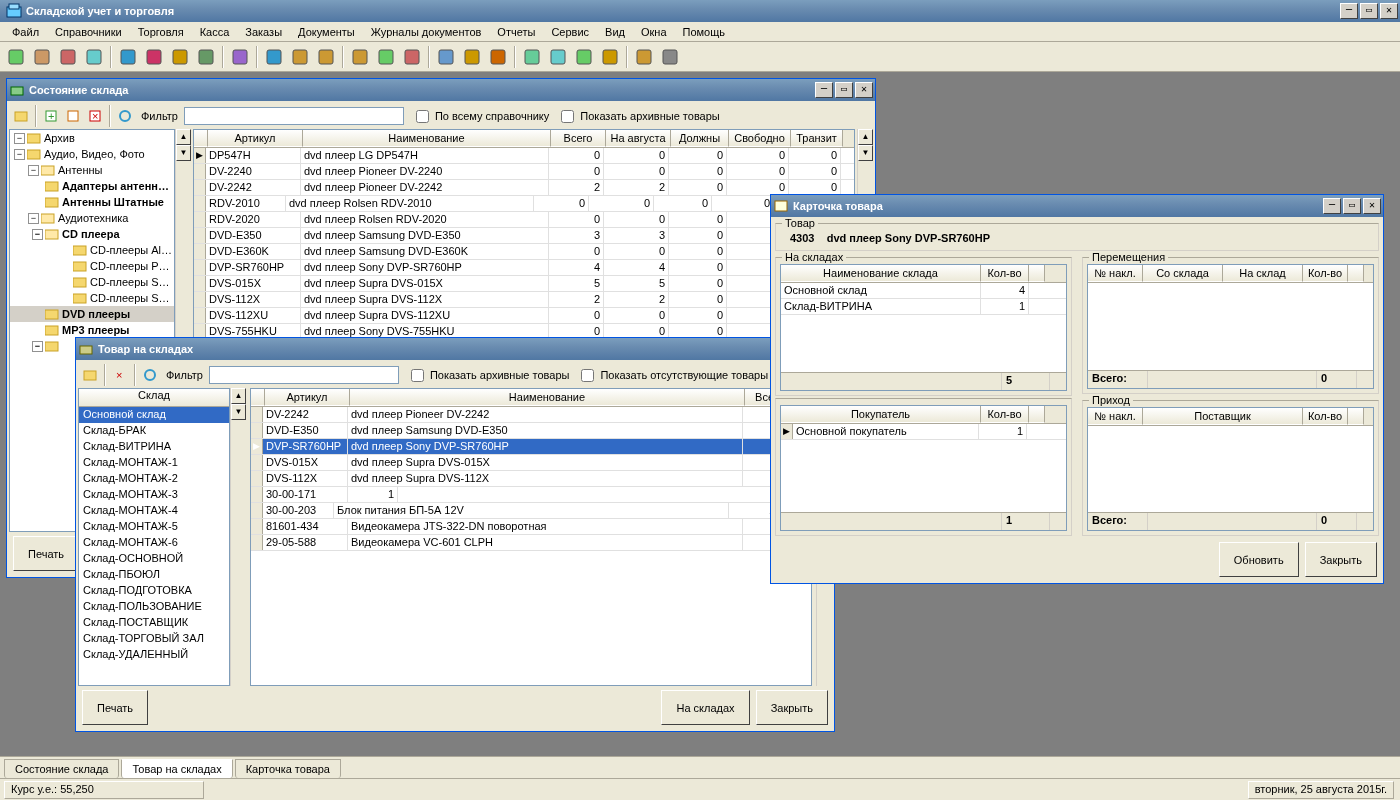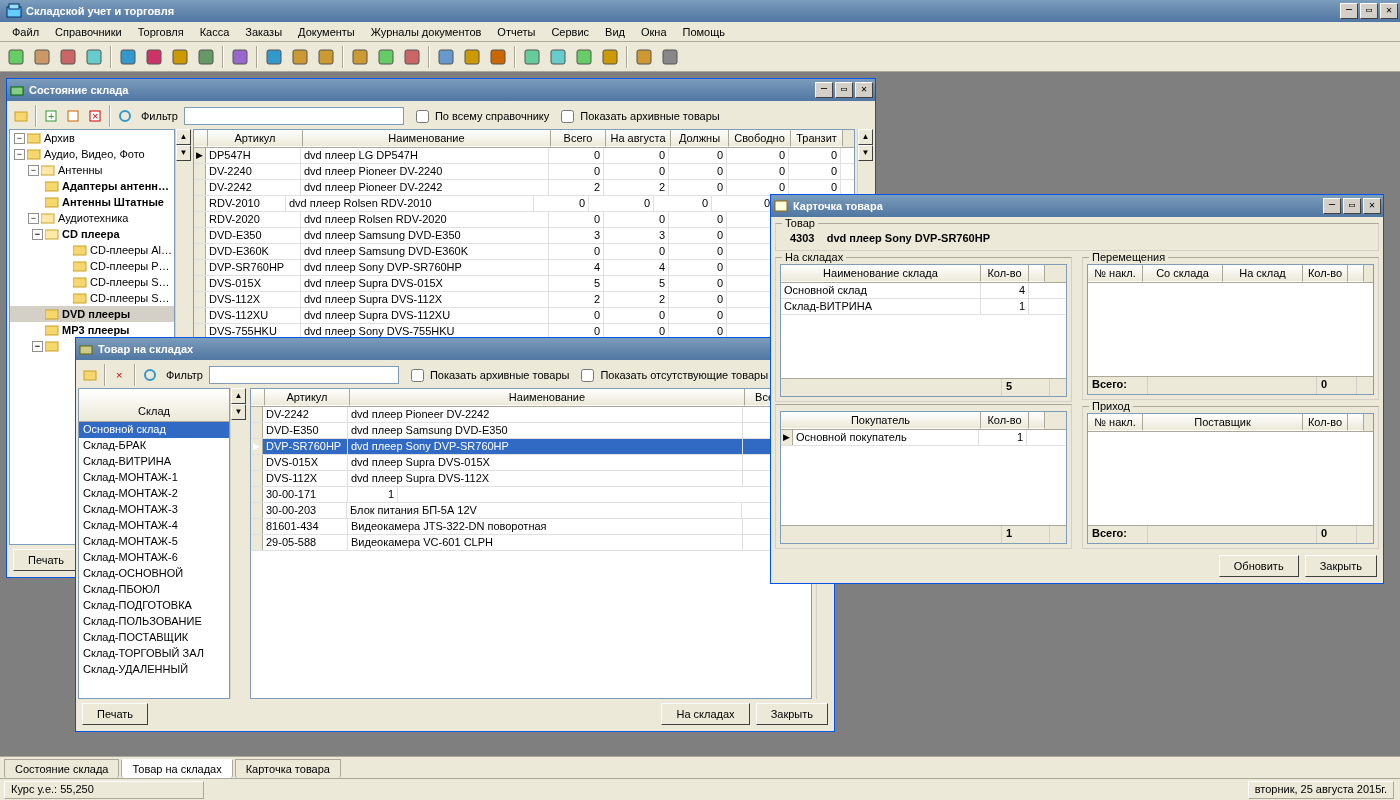--- a/index.html
+++ b/index.html
@@ -53,26 +53,26 @@
 .ghead .gh { border-right: 1px solid #aca899; border-bottom: 1px solid #fff; padding: 2px 4px; text-align: center; background: linear-gradient(#fff, #ece9d8); overflow: hidden; white-space: nowrap; }
 .gbody { overflow-y: auto; flex: 1; }
 .grow { display: flex; height: 16px; border-bottom: 1px solid #e0e0e0; }
 .grow .gc { border-right: 1px solid #e0e0e0; padding: 1px 3px; overflow: hidden; white-space: nowrap; }
 .grow.sel { background: #316ac5; color: #fff; }
 .gc.r { text-align: right; }
 .rowmark { width: 12px; background: #ece9d8; border-right: 1px solid #aca899; text-align: center; font-size: 9px; line-height: 14px; }
 
 
 .listbox { border: 1px solid #7f9db9; background: #fff; overflow-y: auto; }
-.listhead { background: linear-gradient(#fff, #ece9d8); border-bottom: 1px solid #aca899; padding: 16px 4px; text-align: center; height: 18px; }
+.listhead { background: linear-gradient(#fff, #ece9d8); border-bottom: 1px solid #aca899; padding: 0 4px; text-align: center; height: 18px; }
 .listitem { padding: 1px 4px; cursor: pointer; height: 16px; white-space: nowrap; }
 .listitem.sel { background: #316ac5; color: #fff; }
 
 
-.btn { height: 22px; padding: 0 14px; background: #ece9d8; border: 1px solid #404040; border-top-color: #fff; border-left-color: #fff; cursor: pointer; }
+.btn { height: 35px; padding: 0 14px; background: #ece9d8; border: 1px solid #404040; border-top-color: #fff; border-left-color: #fff; cursor: pointer; }
 
 
 .groupbox { border: 1px solid #d4d0c8; border-top-color: #aca899; margin: 4px 2px 2px; padding: 6px 4px 4px; position: relative; }
 .groupbox > .gtitle { position: absolute; top: -7px; left: 6px; background: #ece9d8; padding: 0 3px; }
 
 
 .bottomtabs { position: absolute; bottom: 22px; left: 0; right: 0; height: 22px; background: #ece9d8; display: flex; align-items: flex-end; padding: 0 4px; border-top: 1px solid #aca899; }
 .btab { padding: 3px 10px; background: #ece9d8; border: 1px solid #aca899; border-bottom: none; margin-right: 2px; cursor: pointer; border-radius: 0 0 3px 3px; }
 .btab.active { background: #fff; font-weight: normal; border-top: 1px solid #fff; }
 .statusbar { position: absolute; bottom: 0; left: 0; right: 0; height: 22px; background: #ece9d8; border-top: 1px solid #aca899; display: flex; align-items: center; padding: 0 4px; }
@@ -661,21 +661,21 @@
                 <div class="gc" style="width:395px">dvd плеер Supra DVS-112X</div>
                 <div class="gc r" style="width:50px">2</div>
               </div>
               <div class="grow">
                 <div class="rowmark"></div>
                 <div class="gc" style="width:85px">30-00-171</div>
                 <div class="gc r" style="width:50px">1</div>
               </div>
               <div class="grow">
                 <div class="rowmark"></div>
-                <div class="gc" style="width:84px">30-00-203</div>
+                <div class="gc" style="width:71px">30-00-203</div>
                 <div class="gc" style="width:395px">Блок питания БП-5А 12V</div>
                 <div class="gc r" style="width:50px">1</div>
               </div>
               <div class="grow">
                 <div class="rowmark"></div>
                 <div class="gc" style="width:85px">81601-434</div>
                 <div class="gc" style="width:395px">Видеокамера JTS-322-DN поворотная</div>
                 <div class="gc r" style="width:50px">2</div>
               </div>
               <div class="grow">

